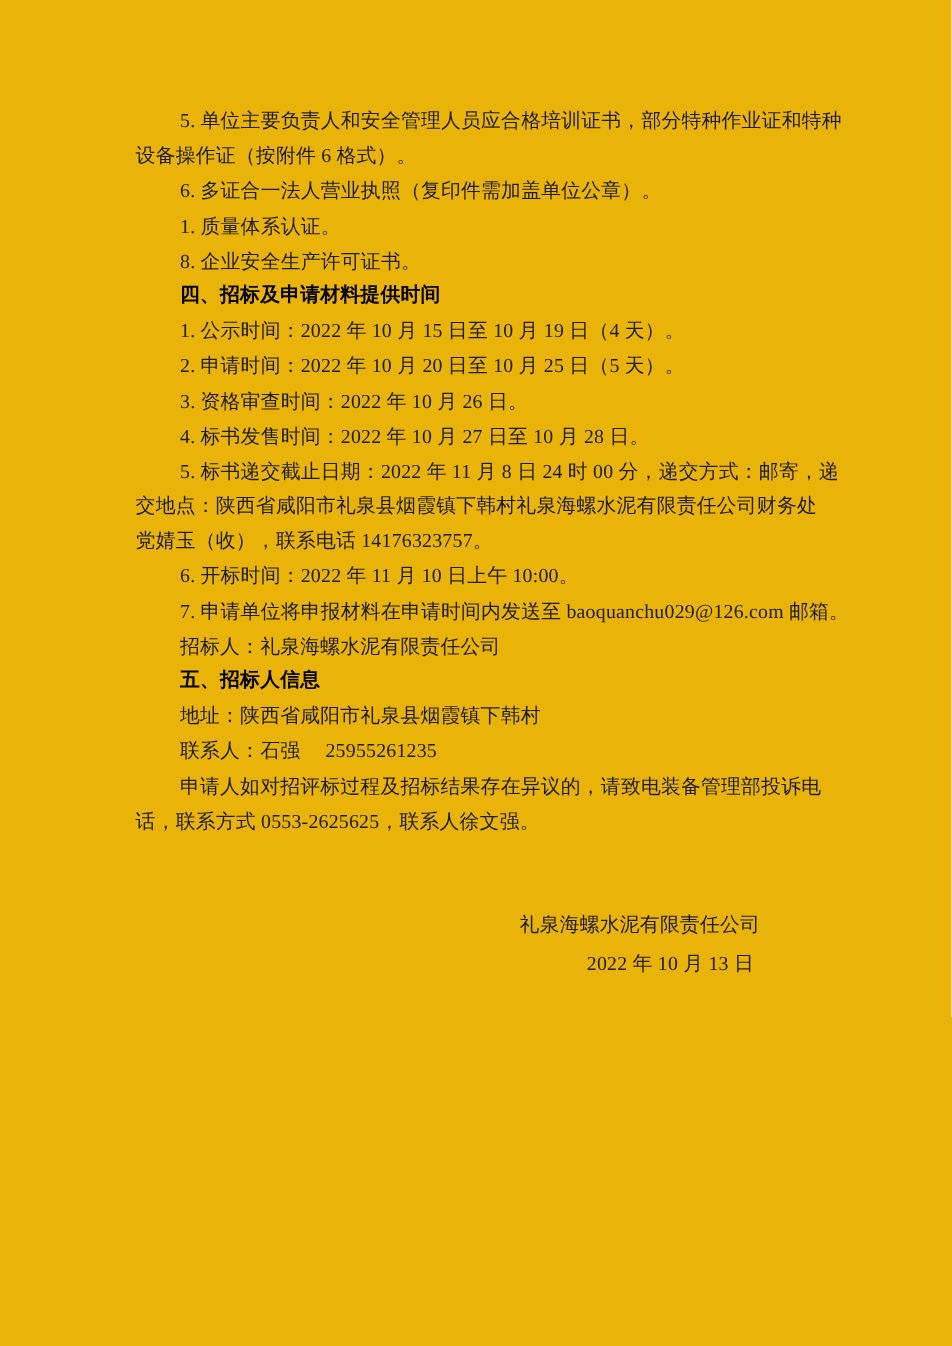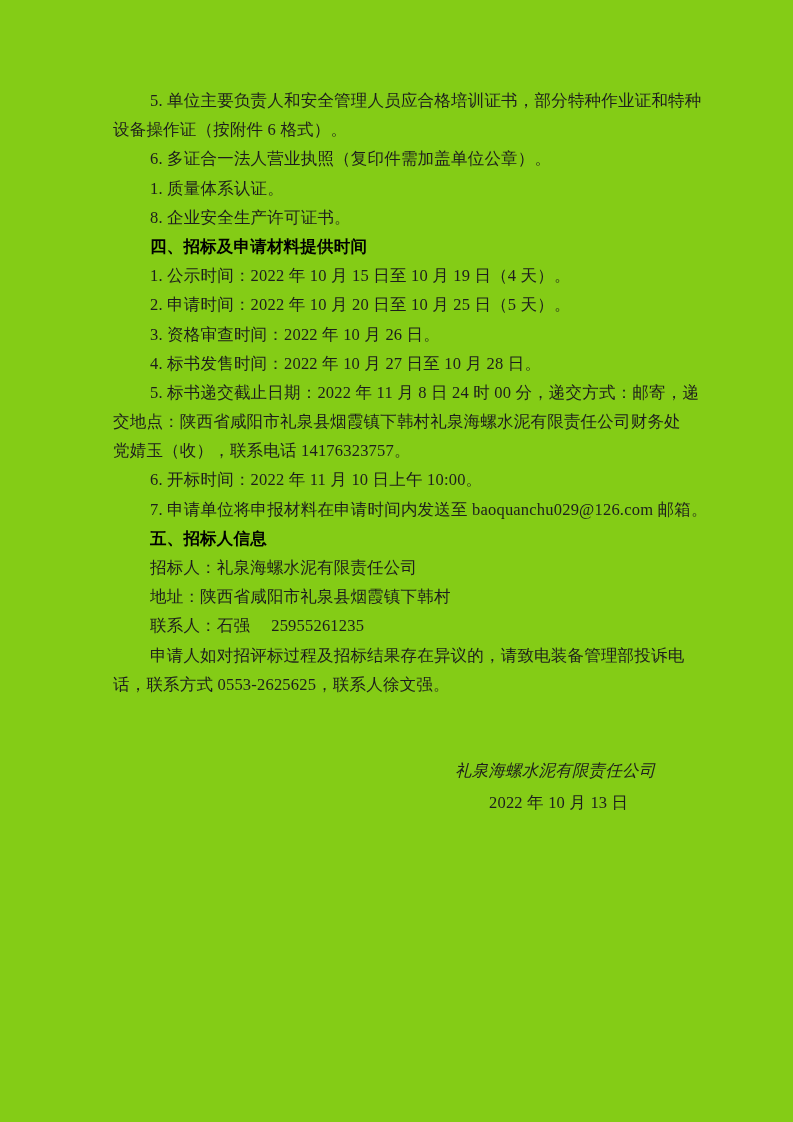--- a/index.html
+++ b/index.html
@@ -4,21 +4,21 @@
 <style>
   html, body {
     margin: 0;
     padding: 0;
     background: #ffffff;
   }
   .page {
     position: relative;
     width: 793px;
     height: 1122px;
-    background: #84cc16;
+    background: #eab308;
     overflow: hidden;
   }
   .doc-body {
     position: absolute;
     left: 113px;
     top: 86px;
     width: 572px;
   }
   .line {
     font-family: "Liberation Serif", "DejaVu Serif", serif;
@@ -39,21 +39,21 @@
   }
   .signature-block .sig-line {
     position: absolute;
     font-family: "Liberation Serif", "DejaVu Serif", serif;
     font-size: 16.5px;
     line-height: 20px;
     color: #1d1d1d;
     white-space: pre;
     letter-spacing: 0.2px;
   }
-  .sig-company { left: 455px; top: 761px; font-style: italic; }
+  .sig-company { left: 433px; top: 761px; }
   .sig-date    { left: 489px; top: 793px; }
 </style>
 </head>
 <body>
 
 <div class="page">
   <div class="doc-body" id="doc-body">
       <div class="line body indent">5. 单位主要负责人和安全管理人员应合格培训证书，部分特种作业证和特种</div>
       <div class="line body">设备操作证（按附件 6 格式）。</div>
       <div class="line body indent">6. 多证合一法人营业执照（复印件需加盖单位公章）。</div>
@@ -62,22 +62,22 @@
       <div class="line heading indent">四、招标及申请材料提供时间</div>
       <div class="line body indent">1. 公示时间：2022 年 10 月 15 日至 10 月 19 日（4 天）。</div>
       <div class="line body indent">2. 申请时间：2022 年 10 月 20 日至 10 月 25 日（5 天）。</div>
       <div class="line body indent">3. 资格审查时间：2022 年 10 月 26 日。</div>
       <div class="line body indent">4. 标书发售时间：2022 年 10 月 27 日至 10 月 28 日。</div>
       <div class="line body indent">5. 标书递交截止日期：2022 年 11 月 8 日 24 时 00 分，递交方式：邮寄，递</div>
       <div class="line body">交地点：陕西省咸阳市礼泉县烟霞镇下韩村礼泉海螺水泥有限责任公司财务处</div>
       <div class="line body">党婧玉（收），联系电话 14176323757。</div>
       <div class="line body indent">6. 开标时间：2022 年 11 月 10 日上午 10:00。</div>
       <div class="line body indent">7. 申请单位将申报材料在申请时间内发送至 baoquanchu029@126.com 邮箱。</div>
+      <div class="line body indent">招标人：礼泉海螺水泥有限责任公司</div>
       <div class="line heading indent">五、招标人信息</div>
-      <div class="line body indent">招标人：礼泉海螺水泥有限责任公司</div>
       <div class="line body indent">地址：陕西省咸阳市礼泉县烟霞镇下韩村</div>
       <div class="line body indent">联系人：石强　 25955261235</div>
       <div class="line body indent">申请人如对招评标过程及招标结果存在异议的，请致电装备管理部投诉电</div>
       <div class="line body">话，联系方式 0553-2625625，联系人徐文强。</div>
     </div>
   <div class="signature-block">
     <div class="sig-line sig-company">礼泉海螺水泥有限责任公司</div>
     <div class="sig-line sig-date">2022 年 10 月 13 日</div>
   </div>
 </div>

